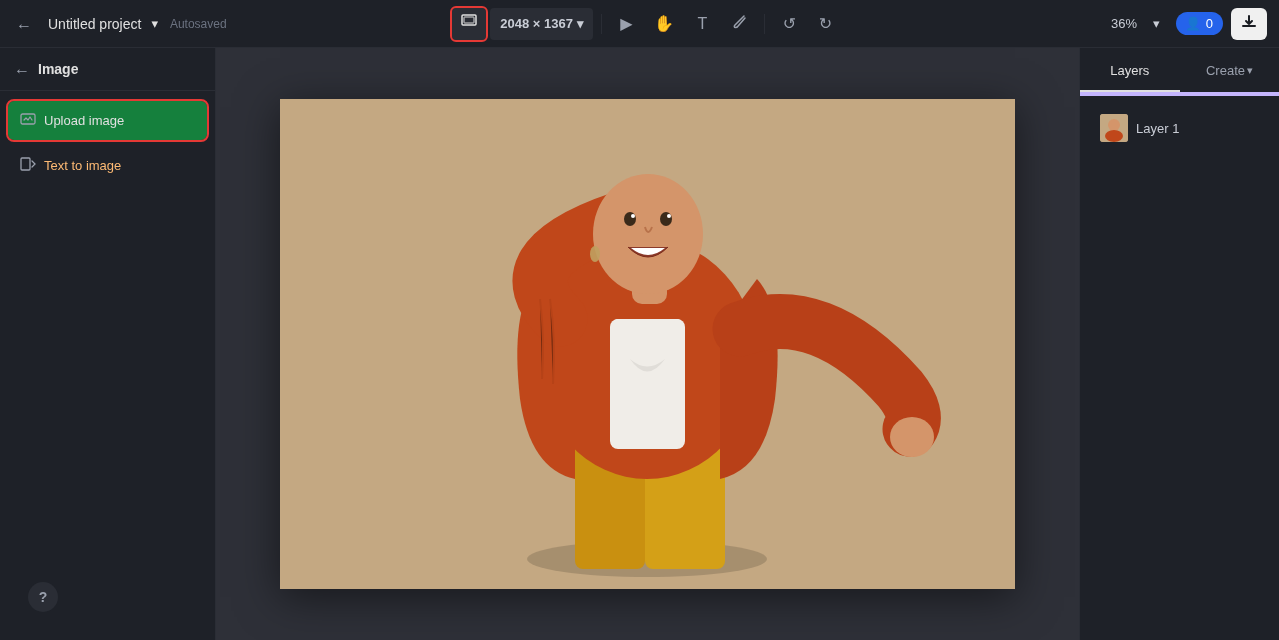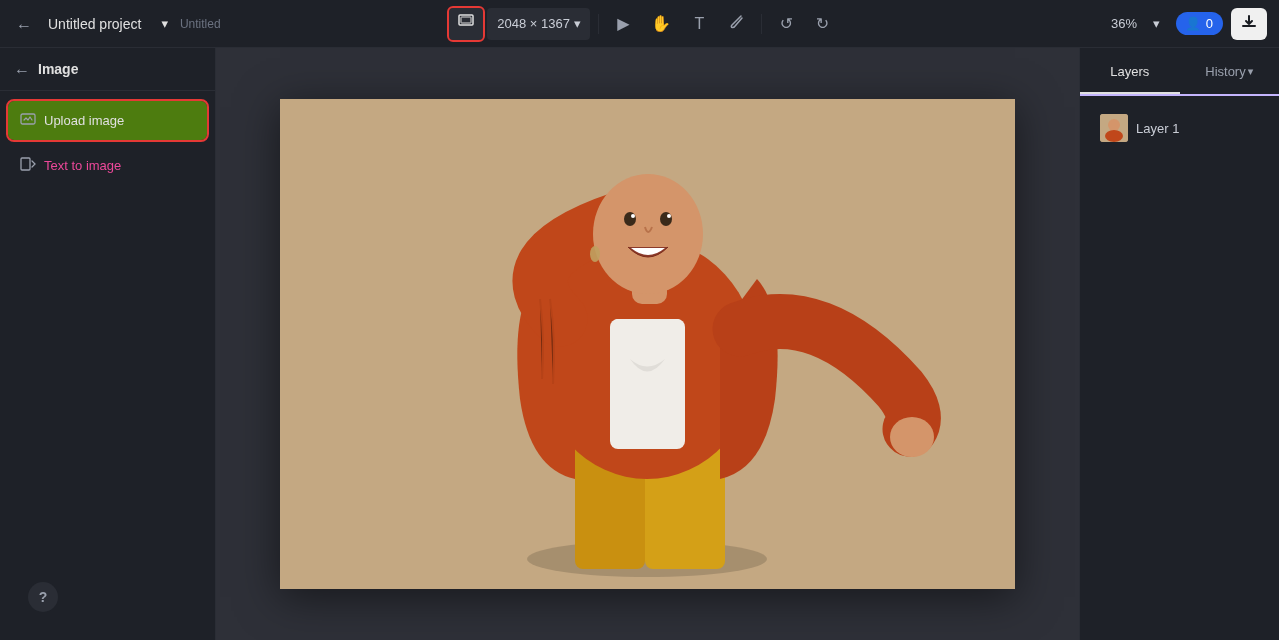--- a/index.html
+++ b/index.html
@@ -53,21 +53,21 @@
       cursor: pointer;
       padding: 4px;
       display: flex;
       align-items: center;
       font-size: 16px;
       border-radius: 4px;
     }
     .project-name {
       display: flex;
       align-items: center;
-      gap: 20px;
+      gap: 10px;
       cursor: pointer;
       padding: 4px 6px;
       border-radius: 4px;
     }
     .project-name-text {
       font-size: 14px;
       font-weight: 500;
       color: #e0e0e0;
     }
     .autosaved-text {
@@ -98,20 +98,21 @@
       align-items: center;
       gap: 4px;
       background: #2a2d35;
       border: none;
       color: #c9cdd6;
       padding: 4px 10px;
       border-radius: 4px;
       cursor: pointer;
       font-size: 13px;
       height: 32px;
+      font-weight: bold;
     }
     .divider-v {
       width: 1px;
       height: 20px;
       background: #2a2d35;
       margin: 0 4px;
     }
     .zoom-btn {
       display: flex;
       align-items: center;
@@ -188,28 +189,28 @@
       gap: 6px;
     }
     .panel-item {
       display: flex;
       align-items: center;
       gap: 8px;
       padding: 10px 12px;
       border-radius: 6px;
       cursor: pointer;
       font-size: 13px;
-      color: #ec4899;
+      color: #fdba74;
       background: none;
       border: none;
       text-align: left;
       width: 100%;
     }
     .panel-item.selected {
-      background: #4d7c0f;
+      background: #15803d;
       outline: 2px solid #e53935;
       color: #e0e0e0;
     }
     .panel-item-icon {
       font-size: 15px;
       color: #9aa0ad;
       flex-shrink: 0;
     }
     .help-btn {
       margin: auto 14px 14px 14px;
@@ -258,21 +259,21 @@
     .right-panel {
       width: 200px;
       background: #1e2128;
       border-left: 1px solid #2a2d35;
       display: flex;
       flex-direction: column;
       flex-shrink: 0;
     }
     .right-panel-tabs {
       display: flex;
-      border-bottom: 2px solid #c4b5fd;
+      border-bottom: 4px solid #c4b5fd;
       height: 48px;
     }
     .right-tab {
       flex: 1;
       display: flex;
       align-items: center;
       justify-content: center;
       cursor: pointer;
       font-size: 13px;
       color: #9aa0ad;
@@ -334,21 +335,21 @@
 
 <div class="topbar">
   <div class="topbar-left">
     <button class="nav-back-btn">
       <span>←</span>
     </button>
     <div class="project-name">
       <span class="project-name-text">Untitled project</span>
       <span>▾</span>
     </div>
-    <span class="autosaved-text">Untitled</span>
+    <span class="autosaved-text">Autosaved</span>
   </div>
 
   <div class="topbar-center">
     <button class="toolbar-btn active" title="Select">
       <span>
         <svg width="18" height="18" viewBox="0 0 18 18" fill="none">
           <rect x="2" y="2" width="14" height="10" rx="1" stroke="currentColor" stroke-width="1.5" fill="none"></rect>
           <rect x="4" y="4" width="10" height="6" rx="0.5" stroke="currentColor" stroke-width="1" fill="none"></rect>
         </svg>
       </span>
@@ -496,21 +497,21 @@
       </div>
     </div>
   </div>
 
   <div class="right-panel">
     <div class="right-panel-tabs">
       <button class="right-tab active">
         <span>Layers</span>
       </button>
       <button class="right-tab">
-        <span>History</span>
+        <span>Create</span>
         <span class="history-chevron">▾</span>
       </button>
     </div>
     <div class="right-panel-content">
       <div class="layer-item">
         <div class="layer-thumbnail">
           <svg width="28" height="28" viewBox="0 0 28 28" xmlns="http://www.w3.org/2000/svg">
             <rect width="28" height="28" fill="#c4a882"></rect>
             <ellipse cx="14" cy="11" rx="6" ry="6" fill="#d4956a"></ellipse>
             <ellipse cx="14" cy="22" rx="9" ry="6" fill="#c0471a"></ellipse>

